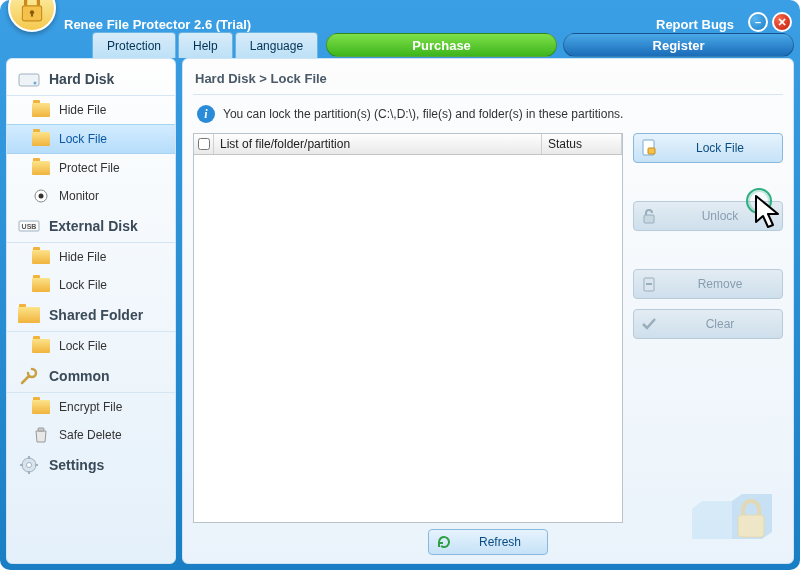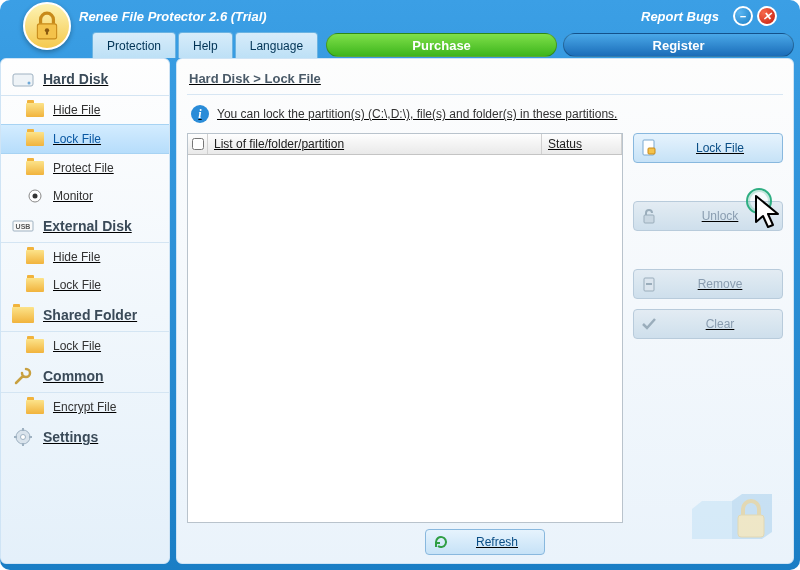--- a/index.html
+++ b/index.html
@@ -1,35 +1,35 @@
 <!DOCTYPE html>
 <html><head>
 <meta charset="utf-8">
 <style>
 * { margin: 0; padding: 0; box-sizing: border-box; font-family: "Segoe UI", Tahoma, Arial, sans-serif; }
 body { width: 800px; height: 570px; overflow: hidden; background: #fff; }
 
 .window { width: 800px; height: 570px; background: linear-gradient(to bottom, #3b9fe5 0%, #1a7ec5 100%); border-radius: 10px; position: relative; display: flex; flex-direction: column; }
 
-.titlebar { height: 32px; display: flex; align-items: center; padding: 0 23px; color: #fff; font-weight: bold; font-size: 13px; font-style: italic; }
+.titlebar { height: 32px; display: flex; align-items: flex-end; padding: 0 8px; color: #fff; font-weight: bold; font-size: 13px; }
 .title-logo { width: 48px; height: 48px; background: linear-gradient(to bottom, #fdf3b3, #f5c94e); border-radius: 50%; border: 2px solid #fff; margin-right: 8px; margin-top: 20px; display: flex; align-items: center; justify-content: center; box-shadow: 0 2px 5px rgba(0,0,0,0.3); }
 .title-logo svg { width: 26px; height: 30px; }
 .titlebar .spacer { flex: 1; }
 .report-bugs { color: #fff; font-weight: bold; font-size: 13px; margin-right: 10px; cursor: pointer; }
 .win-btn { width: 20px; height: 20px; border-radius: 50%; margin-left: 4px; border: 2px solid #fff; display: flex; align-items: center; justify-content: center; font-size: 11px; font-weight: bold; cursor: pointer; }
 .win-min { background: radial-gradient(circle at 30% 30%, #5ab6f2, #1a7ec5); color: #fff; }
 .win-close { background: radial-gradient(circle at 30% 30%, #f76a4d, #c41b0c); color: #fff; }
 
 .menubar { height: 26px; display: flex; align-items: stretch; padding-left: 68px; padding-right: 6px; gap: 0; margin-left: 24px; }
 .menu-item { padding: 0 14px; color: #035; font-size: 12px; display: flex; align-items: center; border: 1px solid #6ab3e2; border-bottom: none; background: linear-gradient(to bottom, #d7ecfa, #bde0f6); border-radius: 4px 4px 0 0; margin-right: 2px; cursor: pointer; }
 .big-btn { flex: 1; border-radius: 12px; margin-left: 6px; height: 24px; align-self: center; display: flex; align-items: center; justify-content: center; font-size: 13px; font-weight: bold; border: 1px solid rgba(0,0,0,0.25); cursor: pointer; }
 .btn-purchase { background: linear-gradient(to bottom, #7fe04a, #3db51c); color: #fff; }
 .btn-register { background: linear-gradient(to bottom, #4aa8e8, #1a6cb8); color: #fff; }
 
-.body-area { flex: 1; margin: 0 6px 6px 0; display: flex; gap: 6px; text-decoration: underline; }
+.body-area { flex: 1; margin: 0 6px 6px 6px; display: flex; gap: 6px; }
 
 .sidebar { width: 170px; background: linear-gradient(to bottom, #fefefe, #e4f0fa); border-radius: 6px; border: 1px solid #cfe4f5; padding: 4px 0; display: flex; flex-direction: column; overflow: hidden; }
 .side-group-head { display: flex; align-items: center; padding: 6px 10px; font-size: 14px; font-weight: bold; color: #3a4a58; border-bottom: 1px solid #d4e5f3; cursor: pointer; }
 .side-group-head .hicon { width: 24px; height: 20px; margin-right: 8px; display: flex; align-items: center; justify-content: center; }
 .side-item { display: flex; align-items: center; padding: 6px 28px 6px 24px; font-size: 12px; color: #333; cursor: pointer; }
 .side-item .sicon { width: 20px; height: 16px; margin-right: 8px; display: flex; align-items: center; justify-content: center; }
 .side-item.active { background: linear-gradient(to bottom, #d3ecff, #b6ddfb); color: #0a58a3; border-top: 1px solid #a7d3f3; border-bottom: 1px solid #a7d3f3; }
 
 .main { flex: 1; background: linear-gradient(to bottom, #fdfdfd, #eaf3fb); border-radius: 6px; border: 1px solid #cfe4f5; padding: 8px 10px; display: flex; flex-direction: column; position: relative; }
 .crumb { font-size: 13px; font-weight: bold; color: #4a5a68; padding: 4px 2px 8px 2px; border-bottom: 1px solid #d7e6f3; }
@@ -178,20 +178,29 @@
             </svg>
           </span>
         <span>Common</span>
       </div>
       <div class="side-item">
           <span class="sicon">
             <span class="folder-ic"></span>
           </span>
           <span>Encrypt File</span>
         </div>
+      <div class="side-item">
+          <span class="sicon">
+            <svg width="14" height="16" viewBox="0 0 14 16">
+              <path d="M2 4 h10 l-1 11 h-8 z" fill="#e8e8e8" stroke="#999"></path>
+              <rect x="4" y="1" width="6" height="3" rx="1" fill="#ccc" stroke="#999"></rect>
+            </svg>
+          </span>
+          <span>Safe Delete</span>
+        </div>
 
       <div class="side-group-head" style="border-bottom:none">
         <span class="hicon">
             <svg width="20" height="20" viewBox="0 0 20 20">
               <circle cx="10" cy="10" r="7" fill="#d9e3ec" stroke="#9fb2c2"></circle>
               <circle cx="10" cy="10" r="2.5" fill="#fff" stroke="#9fb2c2"></circle>
               <g stroke="#9fb2c2" stroke-width="2">
                 <line x1="10" y1="1" x2="10" y2="4"></line>
                 <line x1="10" y1="16" x2="10" y2="19"></line>
                 <line x1="1" y1="10" x2="4" y2="10"></line>

